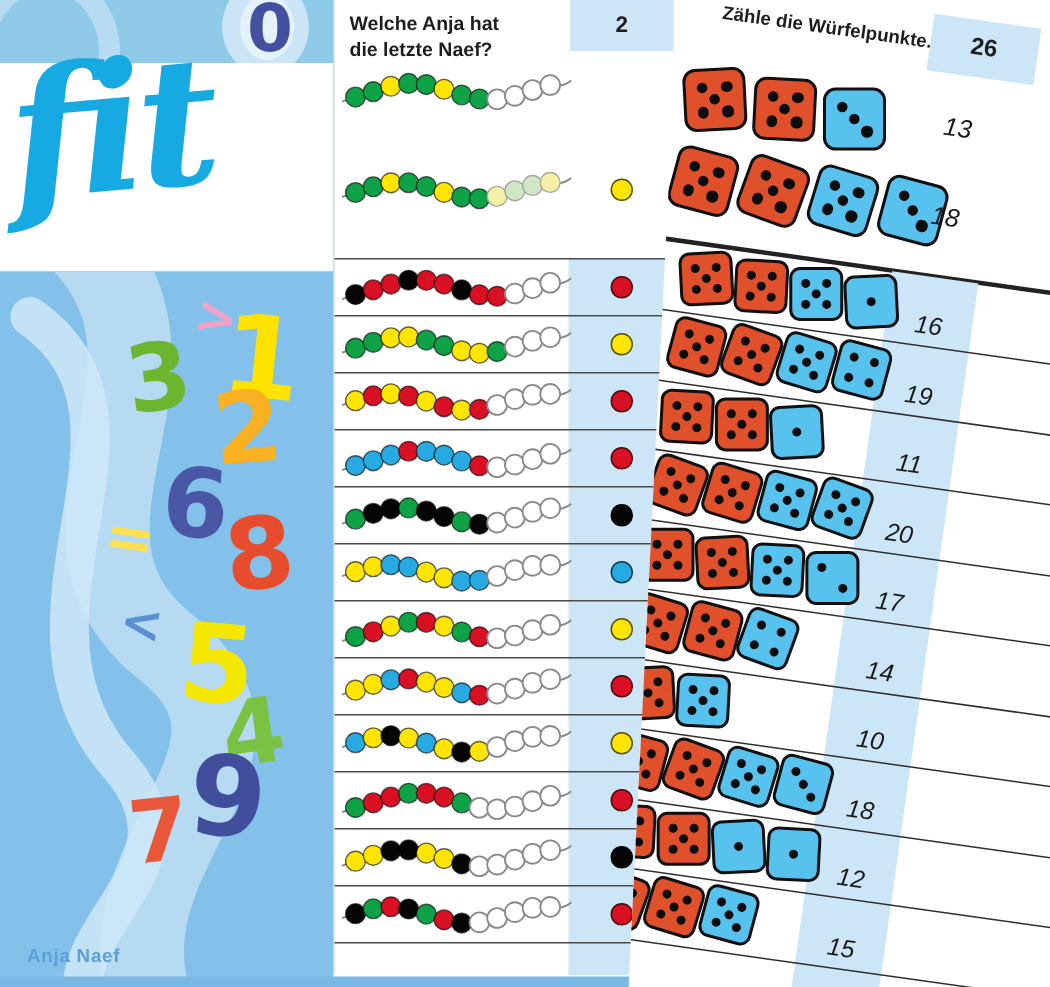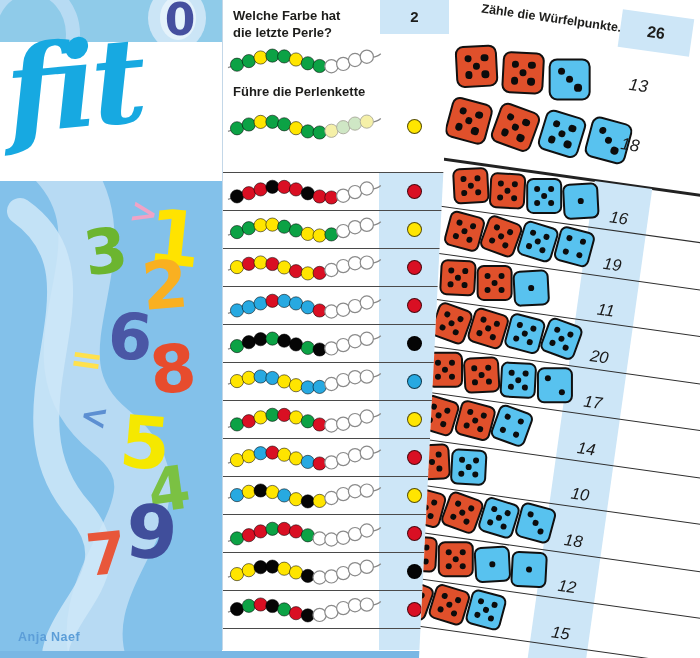--- a/index.html
+++ b/index.html
@@ -120,43 +120,42 @@
         </div>
       
       <div class="author" style="position:absolute;left:18px;top:449px;">Anja Naef</div>
     </div>
   </section>
 
   <div class="bottom-strip"></div>
 
   <section class="card2">
     <div class="c2-question" style="top:8px;">
-      <div>Welche Farbe hat</div>
-      <div>die letzte Perle?</div>
+      <div>Welche Anja hat</div>
+      <div>die letzte Naef?</div>
     </div>
     <div class="c2-numbox">2</div>
 
     <div id="ex1chain" class="ex-chain" style="top:44px;"><svg width="168" height="34" viewBox="0 0 168 34">
           <path d="M 1 23.71504749303133 L 10.0 20.7 L 21.8 17.1 L 33.6 13.5 L 45.4 11.6 L 57.2 12.4 L 69.0 15.5 L 80.8 19.3 L 92.6 22.0 L 104.4 22.2 L 116.2 19.9 L 128.0 16.0 L 139.8 12.7 q 8 2 14 -3" fill="none" stroke="#8a8a8a" stroke-width="1.3"></path>
           <circle cx="10.0" cy="20.7" r="6.6" fill="#0ca245" stroke="rgba(0,0,0,.6)" stroke-width="0.9"></circle>
           <circle cx="21.8" cy="17.1" r="6.6" fill="#0ca245" stroke="rgba(0,0,0,.6)" stroke-width="0.9"></circle>
           <circle cx="33.6" cy="13.5" r="6.6" fill="#ffe500" stroke="rgba(0,0,0,.6)" stroke-width="0.9"></circle>
           <circle cx="45.4" cy="11.6" r="6.6" fill="#0ca245" stroke="rgba(0,0,0,.6)" stroke-width="0.9"></circle>
           <circle cx="57.2" cy="12.4" r="6.6" fill="#0ca245" stroke="rgba(0,0,0,.6)" stroke-width="0.9"></circle>
           <circle cx="69.0" cy="15.5" r="6.6" fill="#ffe500" stroke="rgba(0,0,0,.6)" stroke-width="0.9"></circle>
           <circle cx="80.8" cy="19.3" r="6.6" fill="#0ca245" stroke="rgba(0,0,0,.6)" stroke-width="0.9"></circle>
           <circle cx="92.6" cy="22.0" r="6.6" fill="#0ca245" stroke="rgba(0,0,0,.6)" stroke-width="0.9"></circle>
           <circle cx="104.4" cy="22.2" r="6.6" fill="#ffffff" stroke="#8a8a8a" stroke-width="1.2"></circle>
           <circle cx="116.2" cy="19.9" r="6.6" fill="#ffffff" stroke="#8a8a8a" stroke-width="1.2"></circle>
           <circle cx="128.0" cy="16.0" r="6.6" fill="#ffffff" stroke="#8a8a8a" stroke-width="1.2"></circle>
           <circle cx="139.8" cy="12.7" r="6.6" fill="#ffffff" stroke="#8a8a8a" stroke-width="1.2"></circle>
         </svg></div>
 
     <div class="c2-question" style="top:84px;">
-      <div>Führe die Perlenkette</div>
     </div>
 
     <div id="ex2chain" class="ex-chain" style="top:110px;"><svg width="168" height="34" viewBox="0 0 168 34">
           <path d="M 1 21.315871310676904 L 10.0 18.3 L 21.8 14.5 L 33.6 11.9 L 45.4 11.8 L 57.2 14.3 L 69.0 18.2 L 80.8 21.4 L 92.6 22.5 L 104.4 20.8 L 116.2 17.2 L 128.0 13.6 L 139.8 11.6 q 8 2 14 -3" fill="none" stroke="#8a8a8a" stroke-width="1.3"></path>
           <circle cx="10.0" cy="18.3" r="6.6" fill="#0ca245" stroke="rgba(0,0,0,.6)" stroke-width="0.9"></circle>
           <circle cx="21.8" cy="14.5" r="6.6" fill="#0ca245" stroke="rgba(0,0,0,.6)" stroke-width="0.9"></circle>
           <circle cx="33.6" cy="11.9" r="6.6" fill="#ffe500" stroke="rgba(0,0,0,.6)" stroke-width="0.9"></circle>
           <circle cx="45.4" cy="11.8" r="6.6" fill="#0ca245" stroke="rgba(0,0,0,.6)" stroke-width="0.9"></circle>
           <circle cx="57.2" cy="14.3" r="6.6" fill="#0ca245" stroke="rgba(0,0,0,.6)" stroke-width="0.9"></circle>
           <circle cx="69.0" cy="18.2" r="6.6" fill="#ffe500" stroke="rgba(0,0,0,.6)" stroke-width="0.9"></circle>

